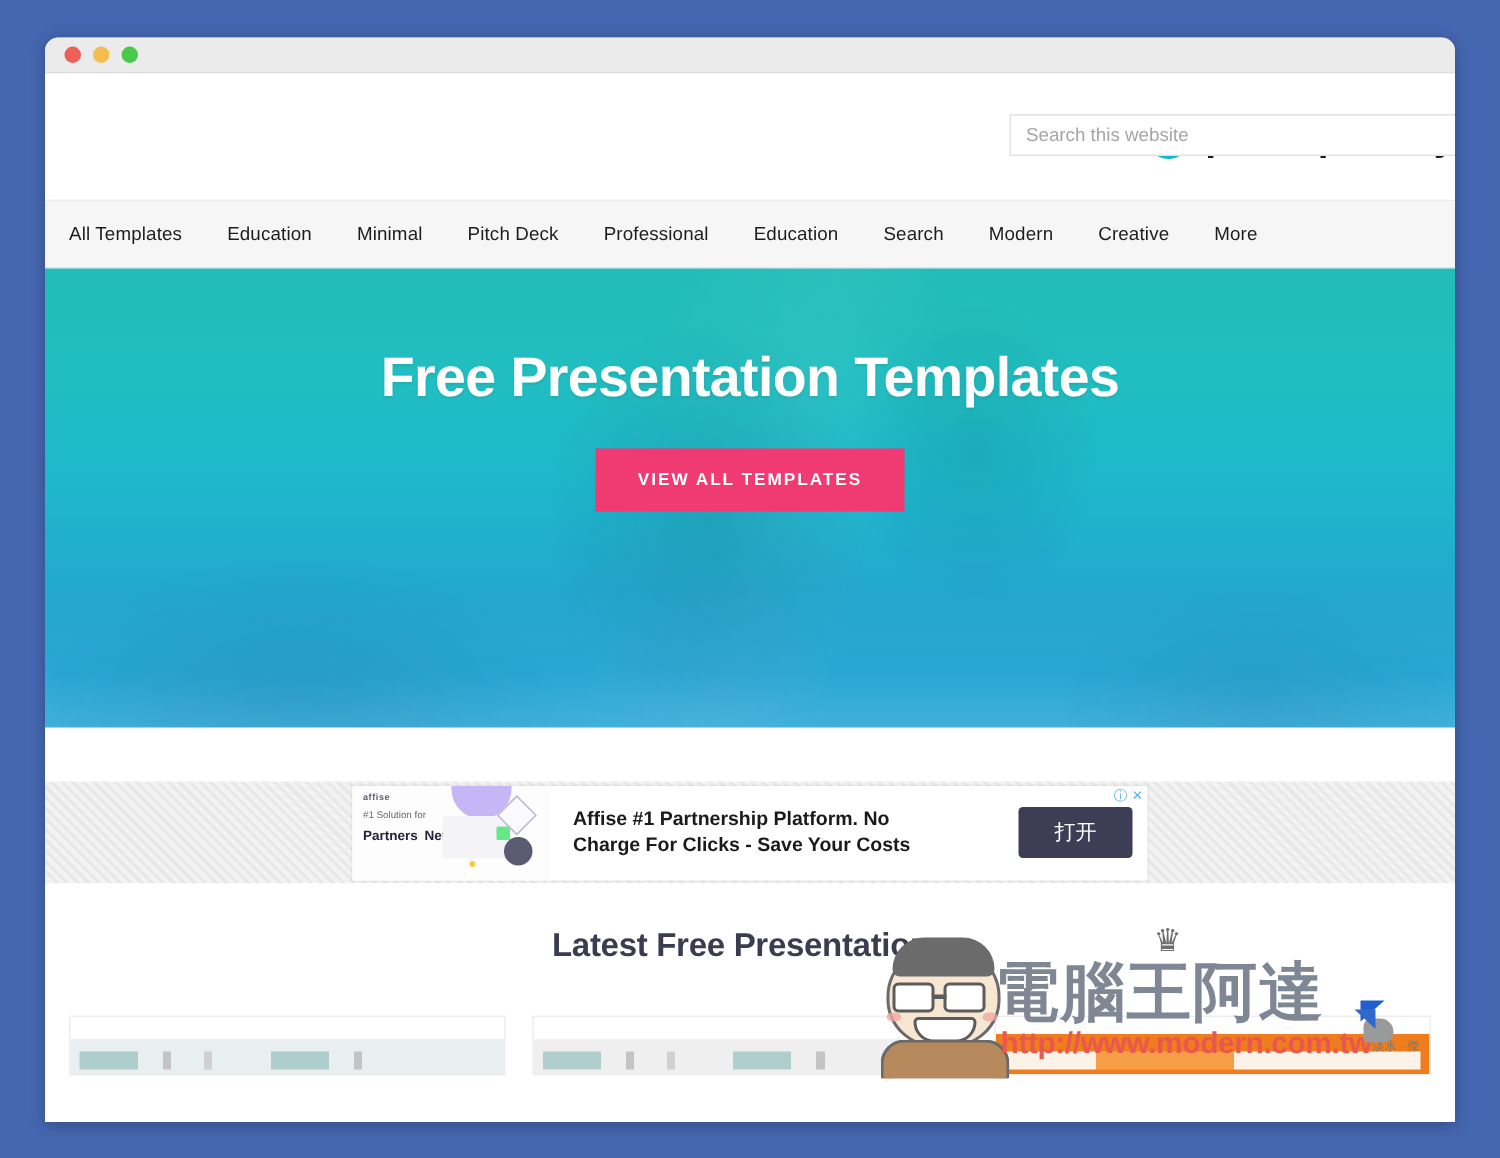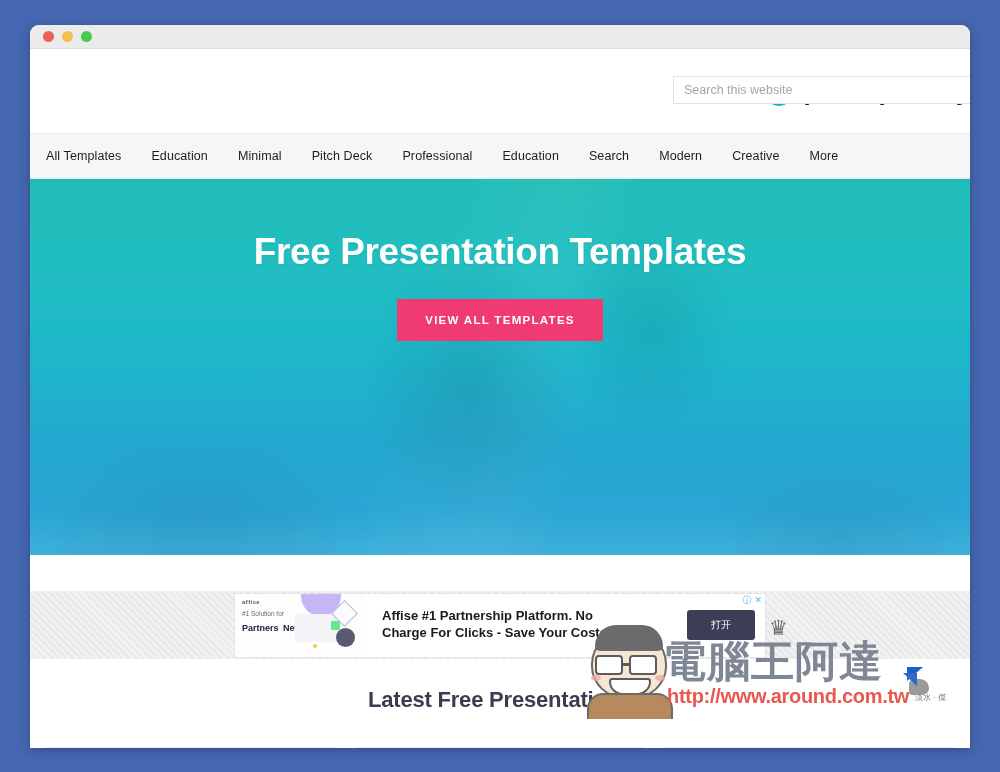--- a/index.html
+++ b/index.html
@@ -128,21 +128,21 @@
     padding: 0 15px;
     cursor: pointer;
     white-space: nowrap;
     letter-spacing: .1px;
   }
   .nav-item:first-child { padding-left: 0; }
 
   
   #hero {
     position: relative;
-    height: 376px;
+    height: 306px;
     background: linear-gradient(180deg,
         #22bdb8 0%,
         #21bec0 22%,
         #1eb8cb 46%,
         #23a8cf 70%,
         #2aa6d4 88%,
         #3fb0da 100%);
     overflow: hidden;
   }
   
@@ -271,21 +271,21 @@
     font-weight: 700;
     color: #1a1a1a;
     line-height: 1.28;
     max-width: 240px;
   }
   #ad-cta {
     align-self: center;
     margin-right: 10px;
     background: #3d3d56;
     color: #fff;
-    font-size: 10px;
+    font-size: 14px;
     padding: 8px 24px;
     border-radius: 3px;
     border: none;
     cursor: pointer;
     font-family: "Liberation Sans", sans-serif;
     white-space: nowrap;
   }
   #ad-controls {
     position: absolute;
     top: 2px; right: 3px;
@@ -537,21 +537,21 @@
       <span class="glass gl"></span>
       <span class="glass gr"></span>
       <span class="bridge"></span>
       <span class="cheek cl"></span>
       <span class="cheek cr"></span>
       <span class="mouth"></span>
       <span class="body"></span>
     </div>
     <div id="wm-crown">♛</div>
     <div id="wm-cn">電腦王阿達</div>
-    <div id="wm-url">http://www.around.com.tw</div>
+    <div id="wm-url">http://www.modern.com.tw</div>
     <div id="wm-suffix">淡水 · 傑</div>
     <div id="wm-cursor">
       <span class="hand"></span>
       <span class="arrow"></span>
       <span class="arrow2"></span>
     </div>
   </div>
 
 </div>
 

